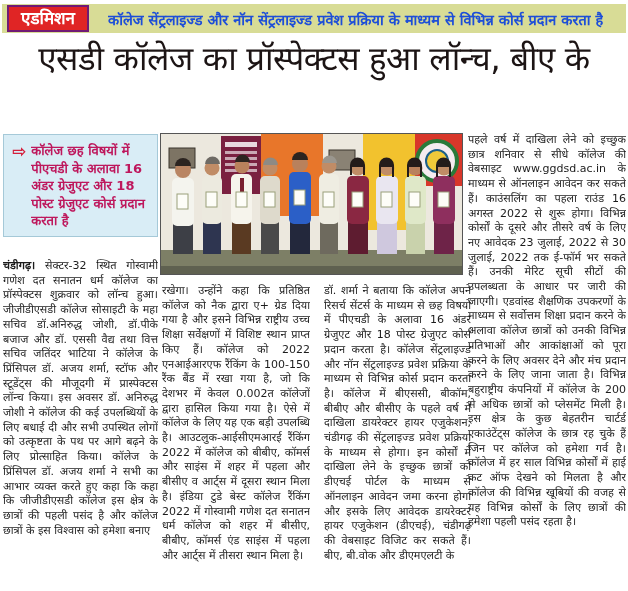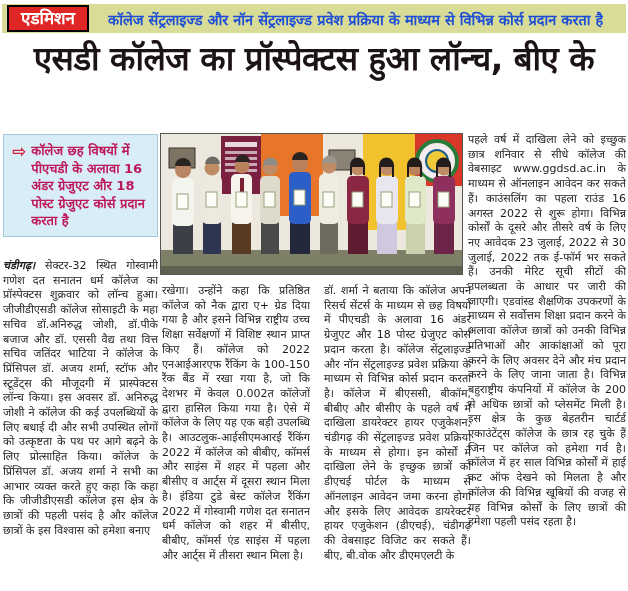--- a/index.html
+++ b/index.html
@@ -3,29 +3,29 @@
 <meta charset="utf-8">
 <style>
   * { margin:0; padding:0; box-sizing:border-box; }
   html,body { width:628px; height:591px; background:#ffffff;
     font-family:"DejaVu Sans","Liberation Sans",sans-serif; }
   #page { position:relative; width:628px; height:591px; background:#fff; overflow:hidden; }
 
   
   .kicker { position:absolute; left:2px; top:4px; width:624px; height:29px;
     background:#d8dc96; display:flex; align-items:center; }
-  .kicker-label { margin-left:5px; background:#e02525; border:2px solid #000000;
+  .kicker-label { margin-left:5px; background:#e02525; border:2px solid #701a75;
     color:#fff; font-weight:bold; font-size:17px; line-height:21px; padding:1px 12px;
     white-space:nowrap; }
   .kicker-text { margin-left:19px; color:#1d4ed8; font-weight:bold; font-size:14.5px;
     white-space:nowrap; overflow:hidden; }
 
   
   .headline { position:absolute; left:2px; top:36px; width:624px; height:94px;
-    color:#1c1414; font-weight:700; font-size:33px; line-height:45px;
+    color:#1c1414; font-weight:400; font-size:33px; line-height:45px;
     letter-spacing:-0.5px; text-align:center; white-space:nowrap; }
 
   
   .hl-box { position:absolute; left:3px; top:134px; width:155px; height:103px;
     background:#d9edf6; border:1px solid #a5c9d8; padding:7px 6px 4px 8px;
     display:flex; align-items:flex-start; }
   .hl-arrow { color:#d41f3c; font-size:17px; line-height:18px; margin-right:5px;
     font-weight:bold; flex:none; }
   .hl-text { color:#be185d; font-weight:bold; font-size:13px; line-height:17.5px; }
 
@@ -35,21 +35,21 @@
   .byline-name { font-weight:bold; font-size:12.5px; color:#3c3c3c; white-space:nowrap; }
   .byline-rule { flex:1; border-bottom:1px solid #b3b3b3; margin:0 0 3px 4px; }
 
   
   .bodycol { position:absolute; color:#1c1c1c; font-size:11px; line-height:14.7px;
     text-align:justify; overflow:hidden; }
   .col1 { left:3px;   top:259px; width:155px; height:332px; }
   .col2 { left:162px; top:284px; width:148px; height:307px; }
   .col3 { left:312px; top:284px; width:147px; height:307px;margin-left:12px; }
   .col4 { left:468px; top:133px; width:158px; height:458px; }
-  .dateline { font-weight:bold;font-style:italic; }
+  .dateline { font-weight:bold; }
 
   
   .photo { position:absolute; left:160px; top:133px; width:303px; height:142px;
     border:1px solid #555; background:#e8e4da; }
   .photo svg { display:block; }
 </style>
 </head>
 <body>
 
 <div id="page">

